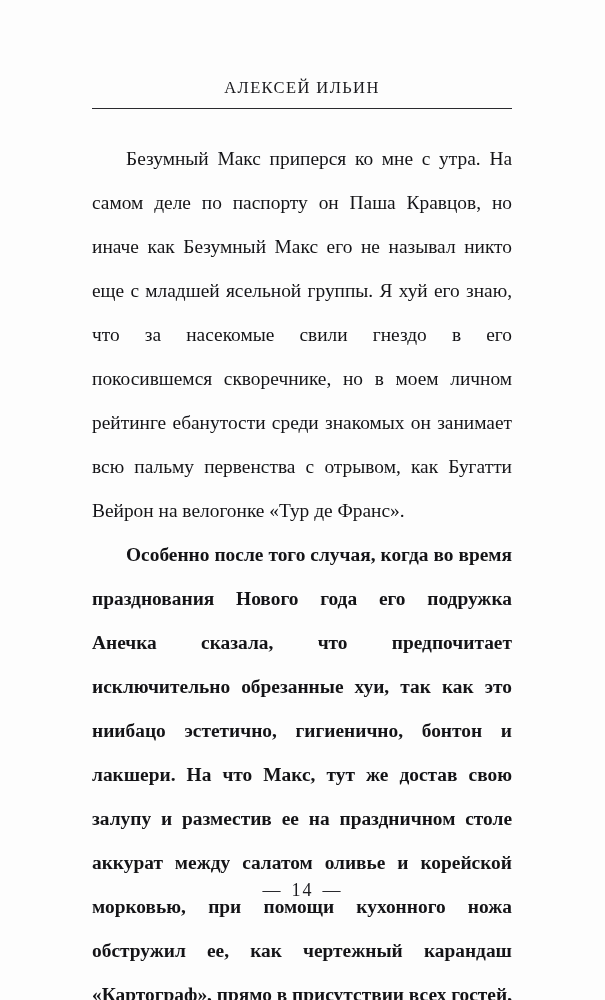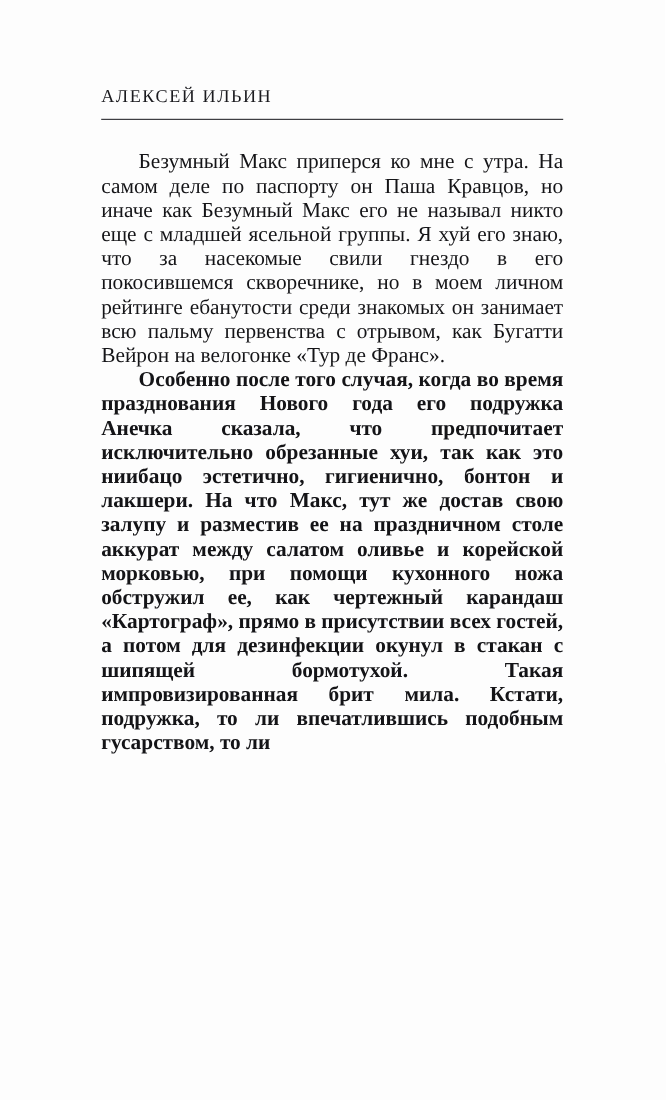--- a/index.html
+++ b/index.html
@@ -24,39 +24,40 @@
   }
 
   .page-inner {
     position: absolute;
     left: 92px;
     top: 78px;
     width: 420px;
   }
 
   .running-head {
+    text-align: center;
     font-size: 16.5px;
     letter-spacing: 1.4px;
     color: #1b1b1f;
     font-variant: small-caps;
     text-transform: uppercase;
     padding-bottom: 10px;
   }
 
   .head-rule {
     height: 1px;
     background: #2a2a2e;
     width: 100%;
     margin-bottom: 28px;
   }
 
   .body-text p {
     margin: 0;
     font-size: 19.4px;
-    line-height: 22px;
+    line-height: 44px;
     text-align: justify;
     text-justify: inter-word;
     text-indent: 34px;
     color: #141417;
     hyphens: manual;
   }
 
   .body-text p + p {
     margin-top: 0;
     font-weight: bold;
@@ -89,14 +90,17 @@
 
     <div class="head-rule"></div>
 
     <div class="body-text">
       <p>Безумный Макс приперся ко мне с утра. На самом деле по паспорту он Паша Кравцов, но иначе как Безумный Макс его не называл никто еще с младшей ясельной группы. Я хуй его знаю, что за насекомые свили гнездо в его покосившемся скворечнике, но в моем личном рейтинге ебанутости среди знакомых он занимает всю пальму первенства с отрывом, как Бугатти Вейрон на велогонке «Тур де Франс».</p>
       <p>Особенно после того случая, когда во время празднования Нового года его подружка Анечка сказала, что предпочитает исключительно обрезанные хуи, так как это ниибацо эстетично, гигиенично, бонтон и лакшери. На что Макс, тут же достав свою залупу и разместив ее на праздничном столе аккурат между салатом оливье и корейской морковью, при помощи кухонного ножа обстружил ее, как чертежный карандаш «Картограф», прямо в присутствии всех гостей, а потом для дезинфекции окунул в стакан с шипящей бормотухой. Такая импровизированная брит мила. Кстати, подружка, то ли впечатлившись подобным гусарством, то ли</p>
     </div>
 
   </div>
 
+  <div class="folio">
+    <span class="dash">—</span><span>14</span><span class="dash">—</span>
+  </div>
 
 </div>
 
 </body></html>

